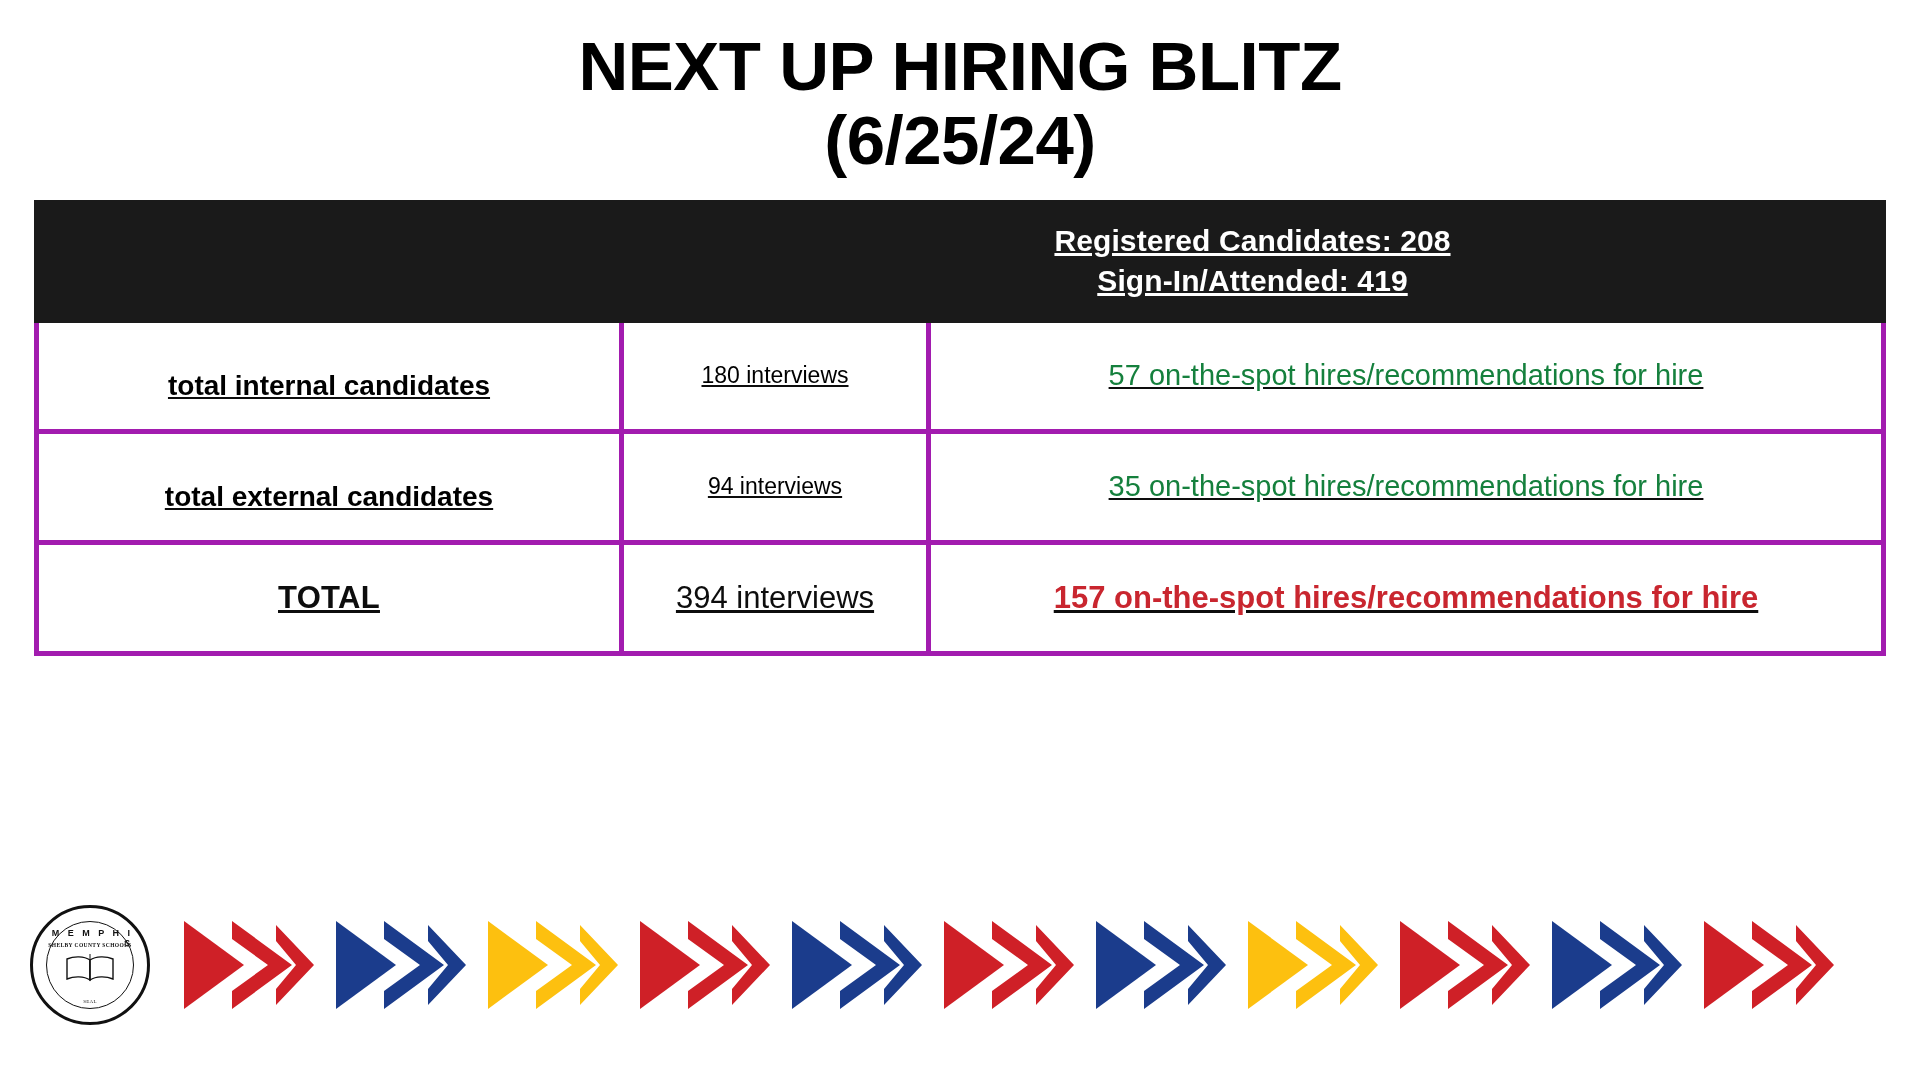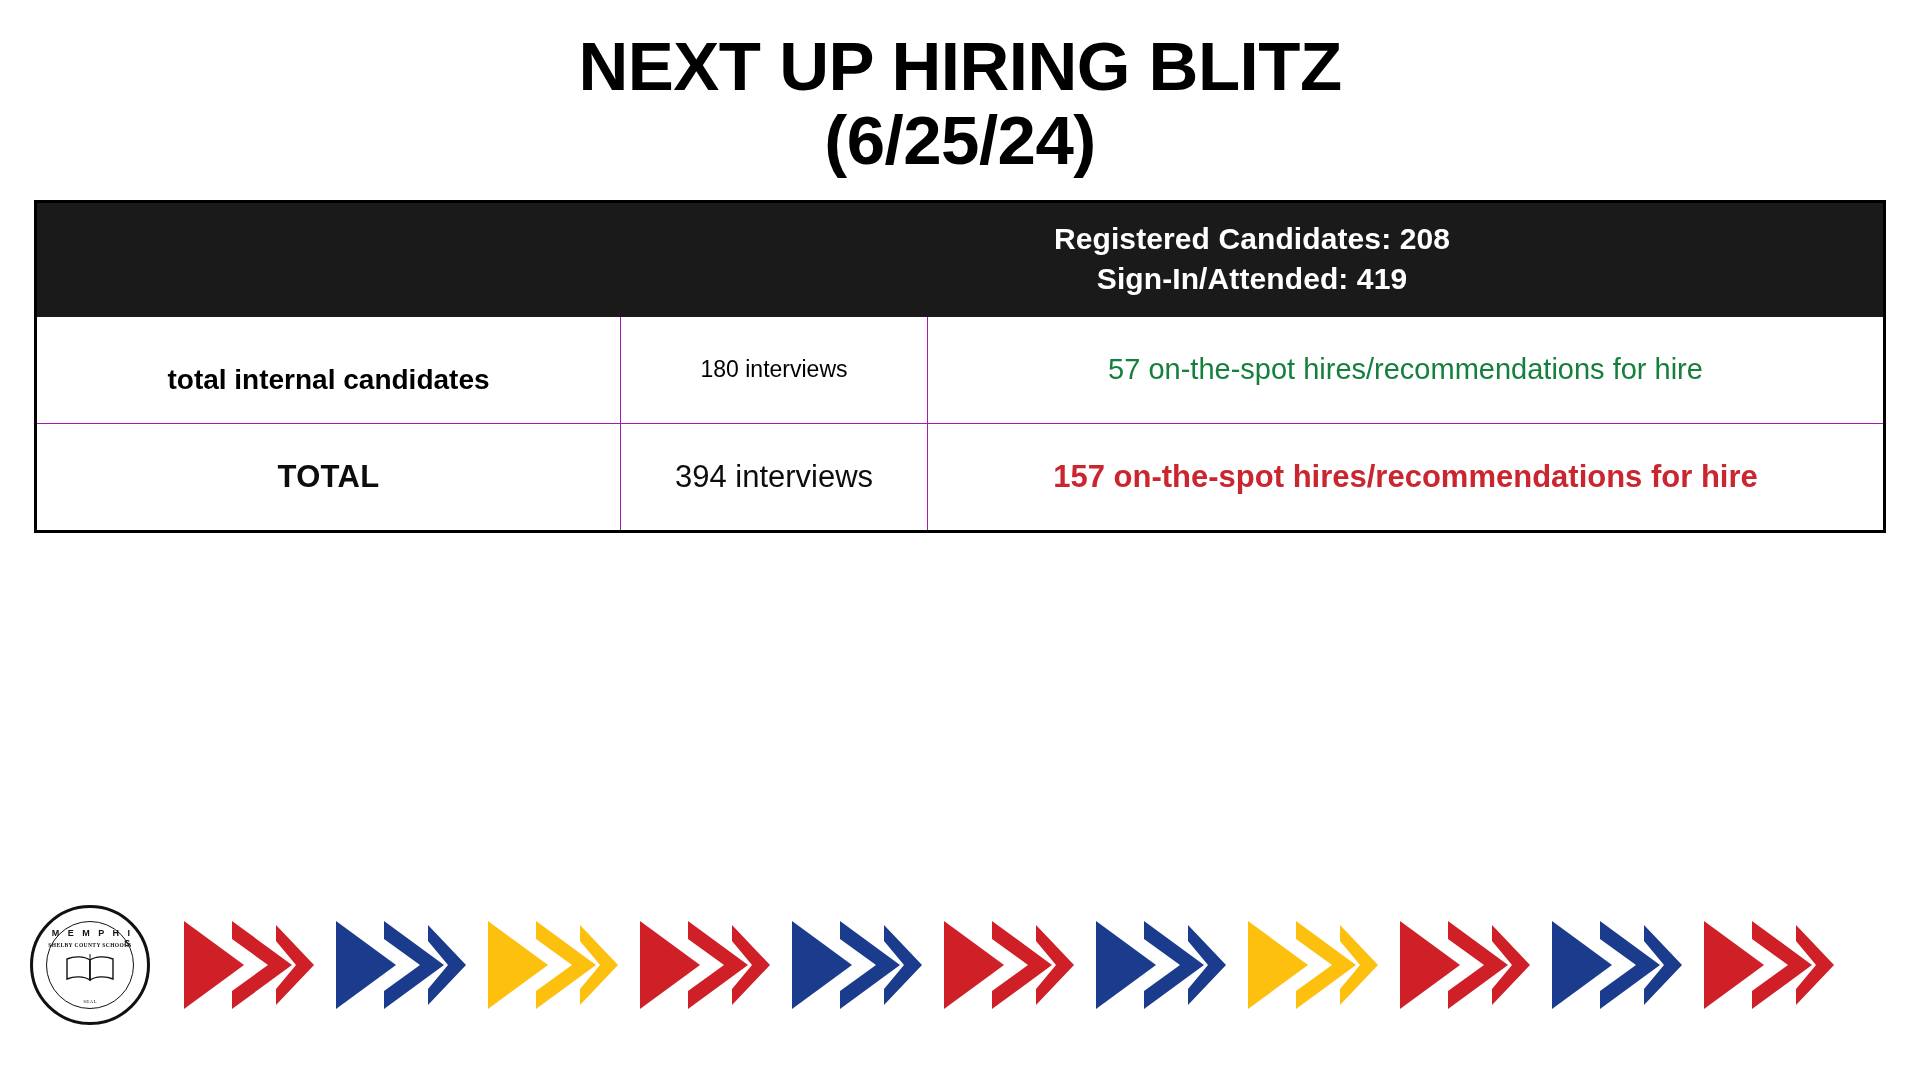--- a/index.html
+++ b/index.html
@@ -40,24 +40,25 @@
   .table-wrap {
     margin: 22px 34px 0 34px;
   }
   table.blitz {
     width: 1852px;
     border-collapse: collapse;
     table-layout: fixed;
     border: 3px solid #000000;
   }
   table.blitz td {
-    border: 1px solid #a21caf;
+    border: 5px solid #a21caf;
     padding: 10px 12px;
     vertical-align: middle;
     text-align: center;
+    text-decoration: underline;
   }
   .col-a { width: 585px; }
   .col-b { width: 307px; }
   .col-c { width: auto; }
 
   tr.header-row td {
     background: #1a1a1a;
     color: #ffffff;
     border-color: #1a1a1a;
     padding: 16px 12px;
@@ -225,20 +226,31 @@
             <div class="cell-label">total internal candidates</div>
           </td>
           <td>
             <div class="cell-value">180 interviews</div>
           </td>
           <td>
             <div class="cell-desc">57 on-the-spot hires/recommendations for hire</div>
           </td>
         </tr>
 
+        <tr class="row-2">
+          <td>
+            <div class="cell-label">total external candidates</div>
+          </td>
+          <td>
+            <div class="cell-value">94 interviews</div>
+          </td>
+          <td>
+            <div class="cell-desc">35 on-the-spot hires/recommendations for hire</div>
+          </td>
+        </tr>
 
 
         <tr class="row-total">
           <td>
             <div class="total-label">TOTAL</div>
           </td>
           <td>
             <div class="total-value">394 interviews</div>
           </td>
           <td>

